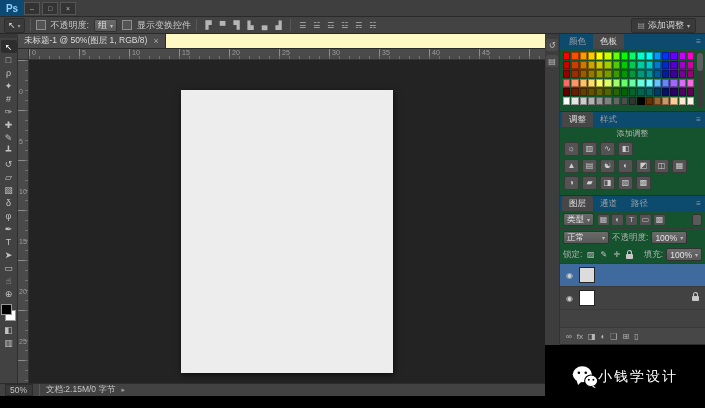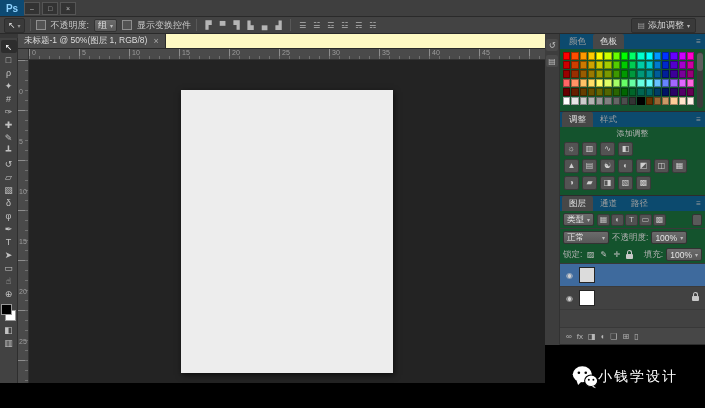--- a/index.html
+++ b/index.html
@@ -234,20 +234,26 @@
         <span class="rlv" style="--i: 2;">10</span>
         <span class="rlv" style="--i: 3;">15</span>
         <span class="rlv" style="--i: 4;">20</span>
         <span class="rlv" style="--i: 5;">25</span>
       </div>
     <div class="canvas">
       <div class="doc"></div>
     </div>
   </div>
 
+  <div class="statusbar">
+    <span class="zoombox">50%</span>
+    <span class="vdiv"></span>
+    <span>文档:2.15M/0 字节</span>
+    <span class="sarrow">▸</span>
+  </div>
 
   <div class="dock">
     <div class="icstrip">
 
     <div class="icbtn" title="history-panel-icon" style="--i: 0;">↺</div>
         <div class="icbtn" title="properties-panel-icon" style="--i: 1;">▤</div>
       </div>
     <div class="panelcol">
 
       <div class="pgroup g1">

